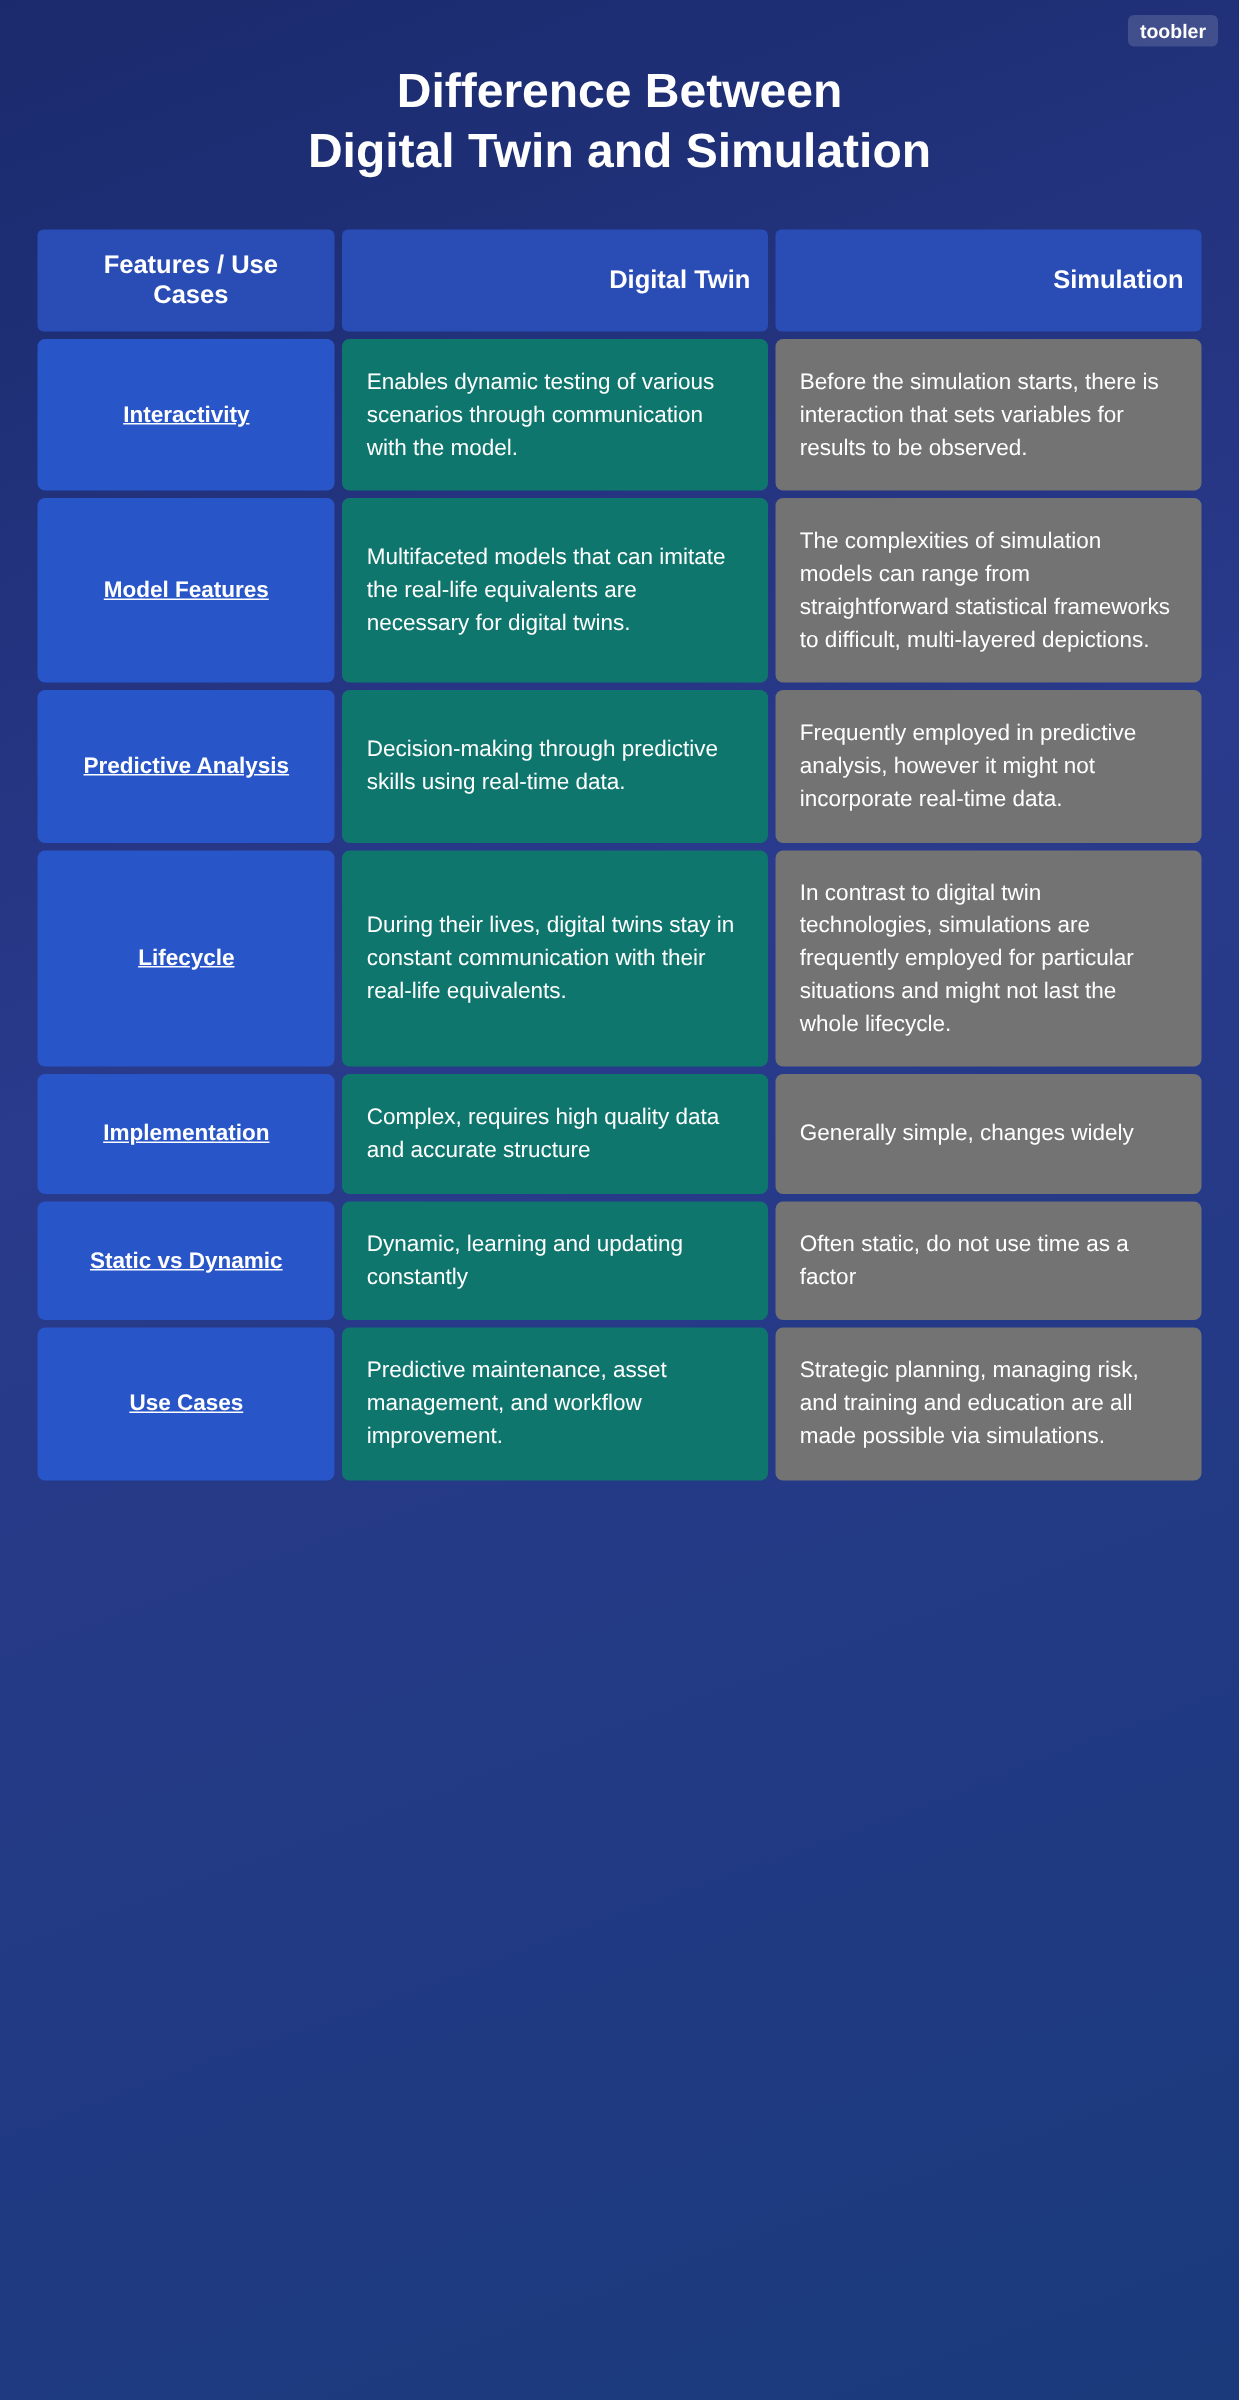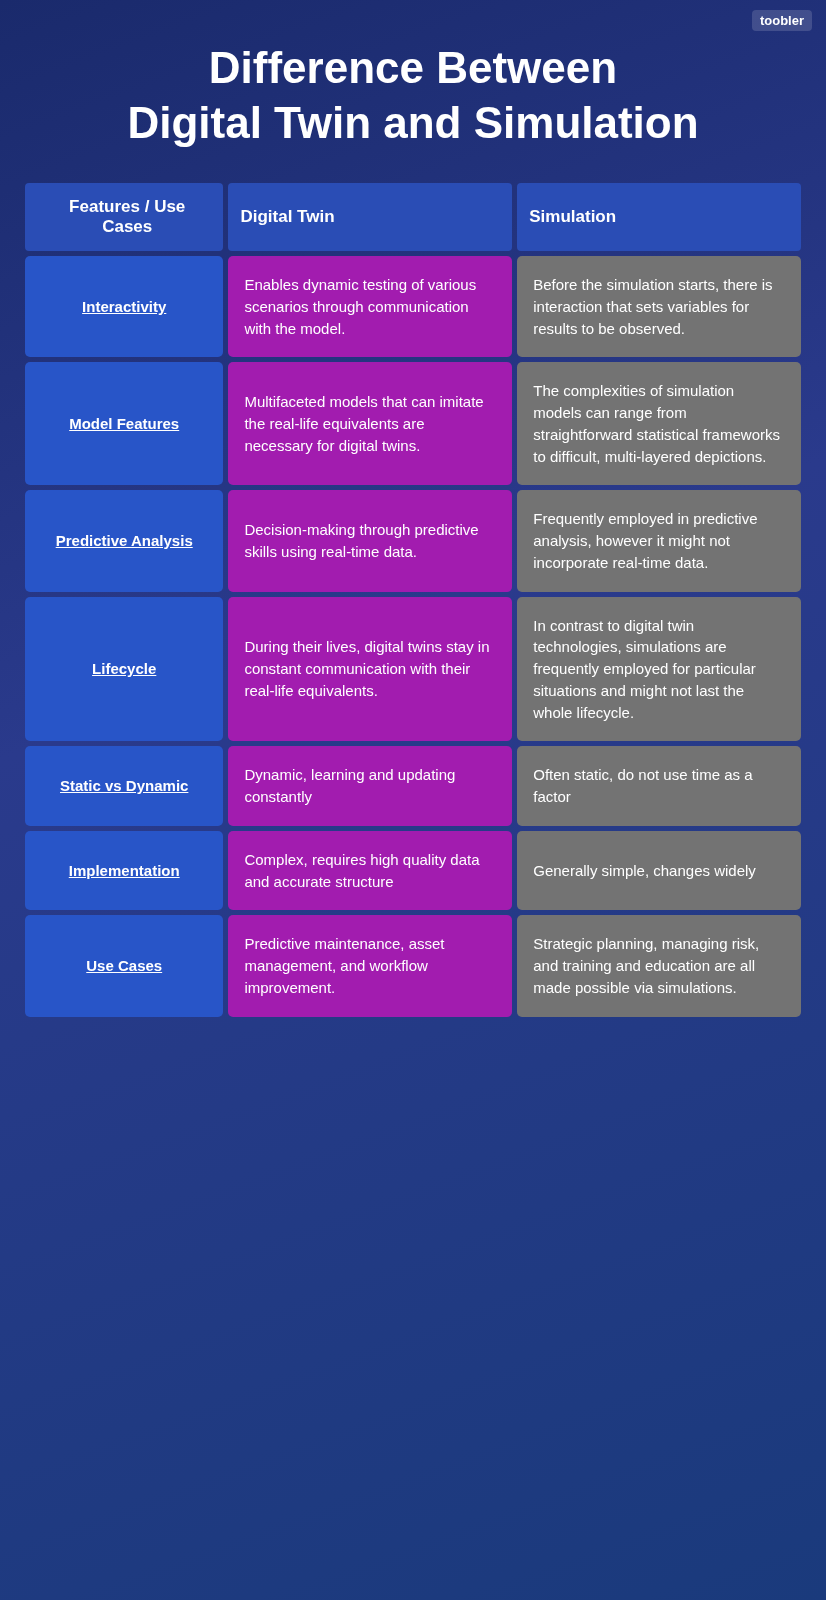--- a/index.html
+++ b/index.html
@@ -24,41 +24,41 @@
       font-size: 13px;
       font-weight: bold;
       background: rgba(255,255,255,0.15);
       padding: 3px 8px;
       border-radius: 4px;
       text-align: right;
     }
 
     .page-title {
       color: #fff;
-      font-size: 44px;
+      font-size: 32px;
       font-weight: 900;
       text-align: center;
       line-height: 1.25;
       margin-bottom: 28px;
       margin-top: 10px;
     }
 
     .comparison-table {
       width: 100%;
       border-collapse: separate;
       border-spacing: 5px;
     }
 
     .comparison-table thead tr th {
       background: #2a4db5;
       color: #fff;
       font-size: 17px;
       font-weight: 600;
       padding: 14px 12px;
-      text-align: left;
+      text-align: right;
       border-radius: 4px;
     }
 
     .comparison-table thead tr th:first-child {
       text-align: center;
       padding-left: 18px;
     }
 
     .comparison-table tbody tr {
       
@@ -77,21 +77,21 @@
       color: #fff;
       font-size: 17px;
       font-weight: 600;
       text-align: center;
       width: 200px;
       min-width: 160px;
       text-decoration: underline;
     }
 
     .col-digital {
-      background: #a21caf;
+      background: #0f766e;
       color: #fff;
       width: 290px;
     }
 
     .col-simulation {
       background: #737373;
       color: #fff;
       width: 290px;
     }
   </style>
@@ -127,28 +127,28 @@
         <td class="col-feature">Predictive Analysis</td>
         <td class="col-digital">Decision-making through predictive skills using real-time data.</td>
         <td class="col-simulation">Frequently employed in predictive analysis, however it might not incorporate real-time data.</td>
       </tr>
       <tr>
         <td class="col-feature">Lifecycle</td>
         <td class="col-digital">During their lives, digital twins stay in constant communication with their real-life equivalents.</td>
         <td class="col-simulation">In contrast to digital twin technologies, simulations are frequently employed for particular situations and might not last the whole lifecycle.</td>
       </tr>
       <tr>
+        <td class="col-feature">Implementation</td>
+        <td class="col-digital">Complex, requires high quality data and accurate structure</td>
+        <td class="col-simulation">Generally simple, changes widely</td>
+      </tr>
+      <tr>
         <td class="col-feature">Static vs Dynamic</td>
         <td class="col-digital">Dynamic, learning and updating constantly</td>
         <td class="col-simulation">Often static, do not use time as a factor</td>
-      </tr>
-      <tr>
-        <td class="col-feature">Implementation</td>
-        <td class="col-digital">Complex, requires high quality data and accurate structure</td>
-        <td class="col-simulation">Generally simple, changes widely</td>
       </tr>
       <tr>
         <td class="col-feature">Use Cases</td>
         <td class="col-digital">Predictive maintenance, asset management, and workflow improvement.</td>
         <td class="col-simulation">Strategic planning, managing risk, and training and education are all made possible via simulations.</td>
       </tr>
     </tbody>
 </table>
 
 </body></html>

